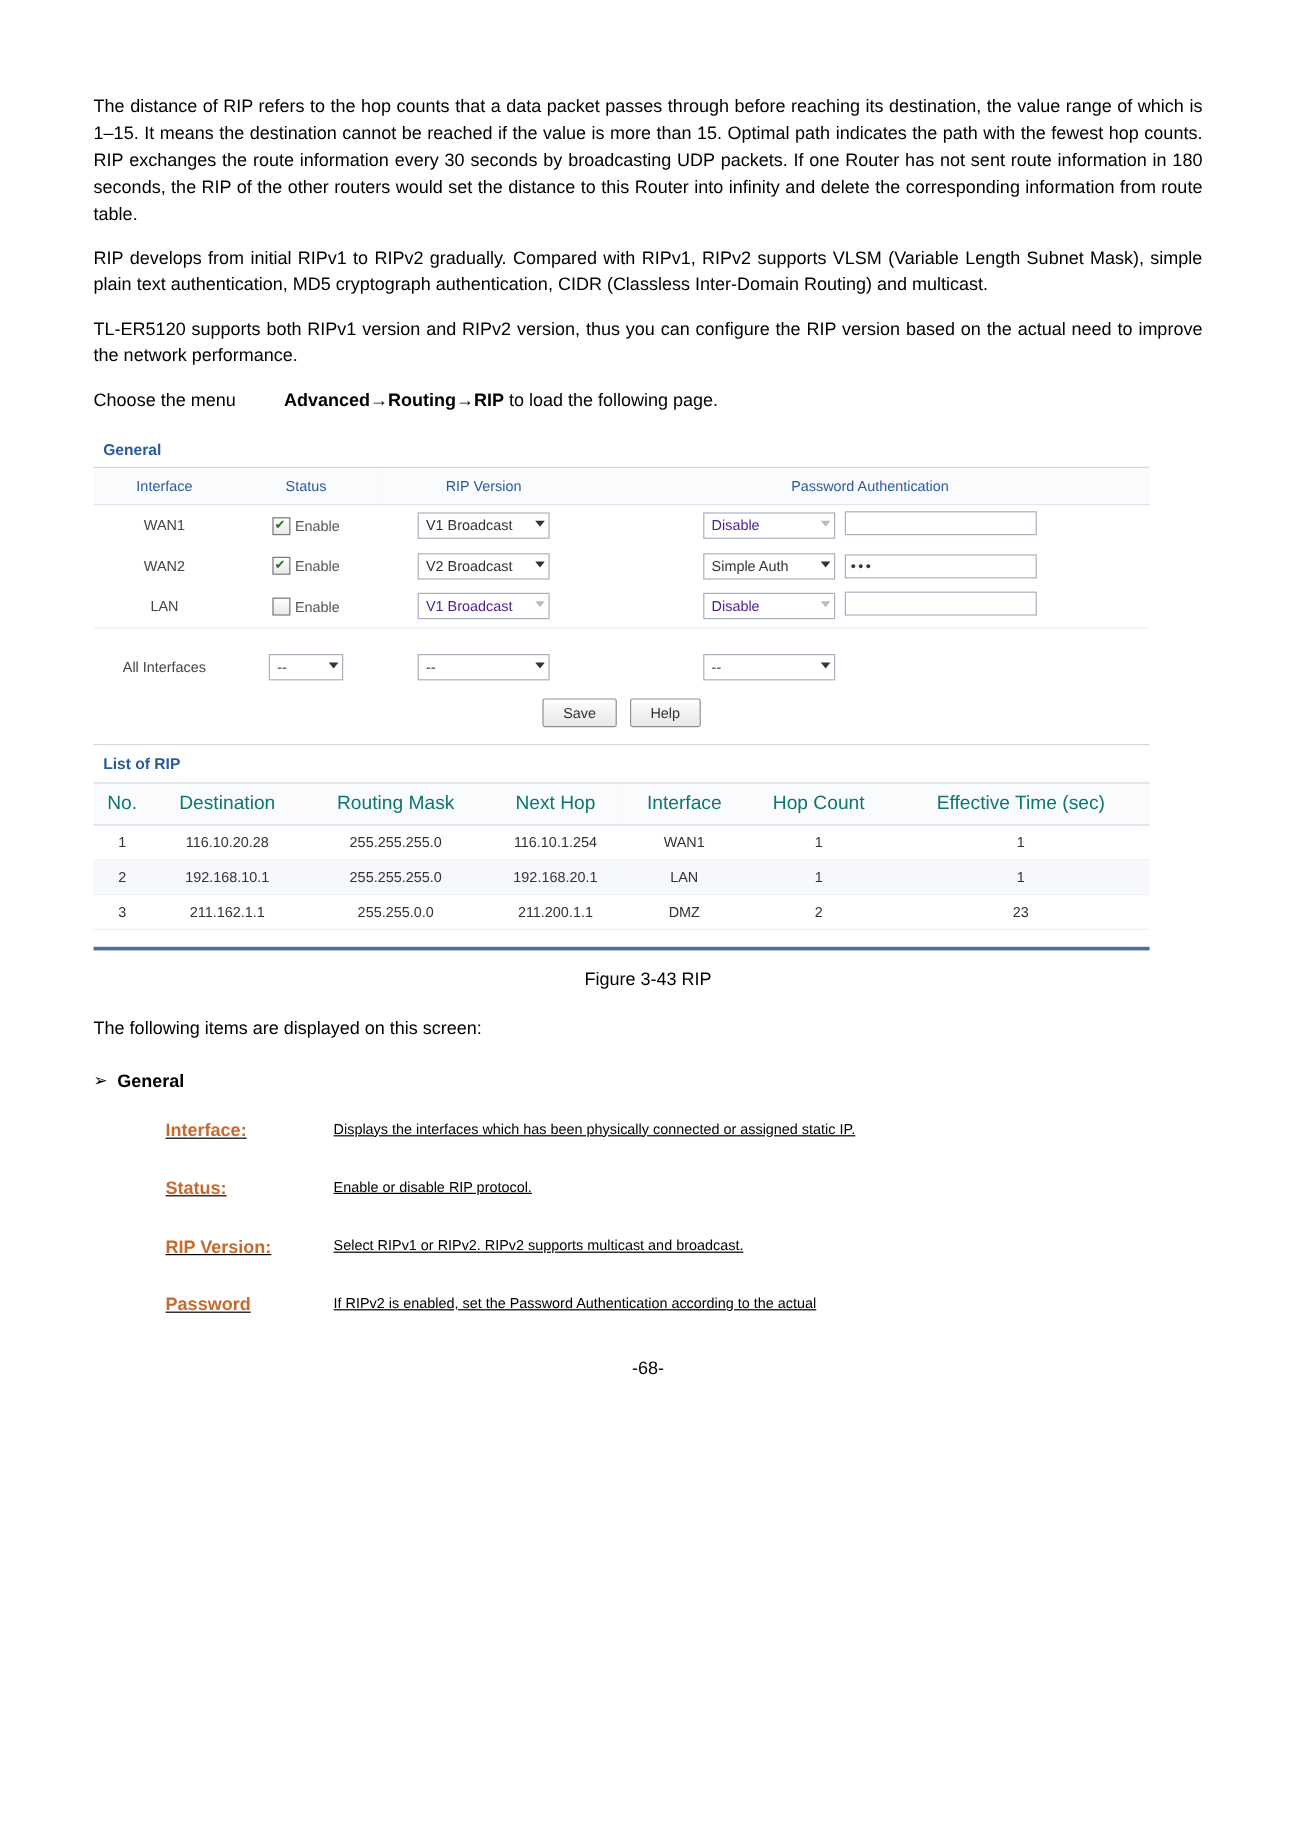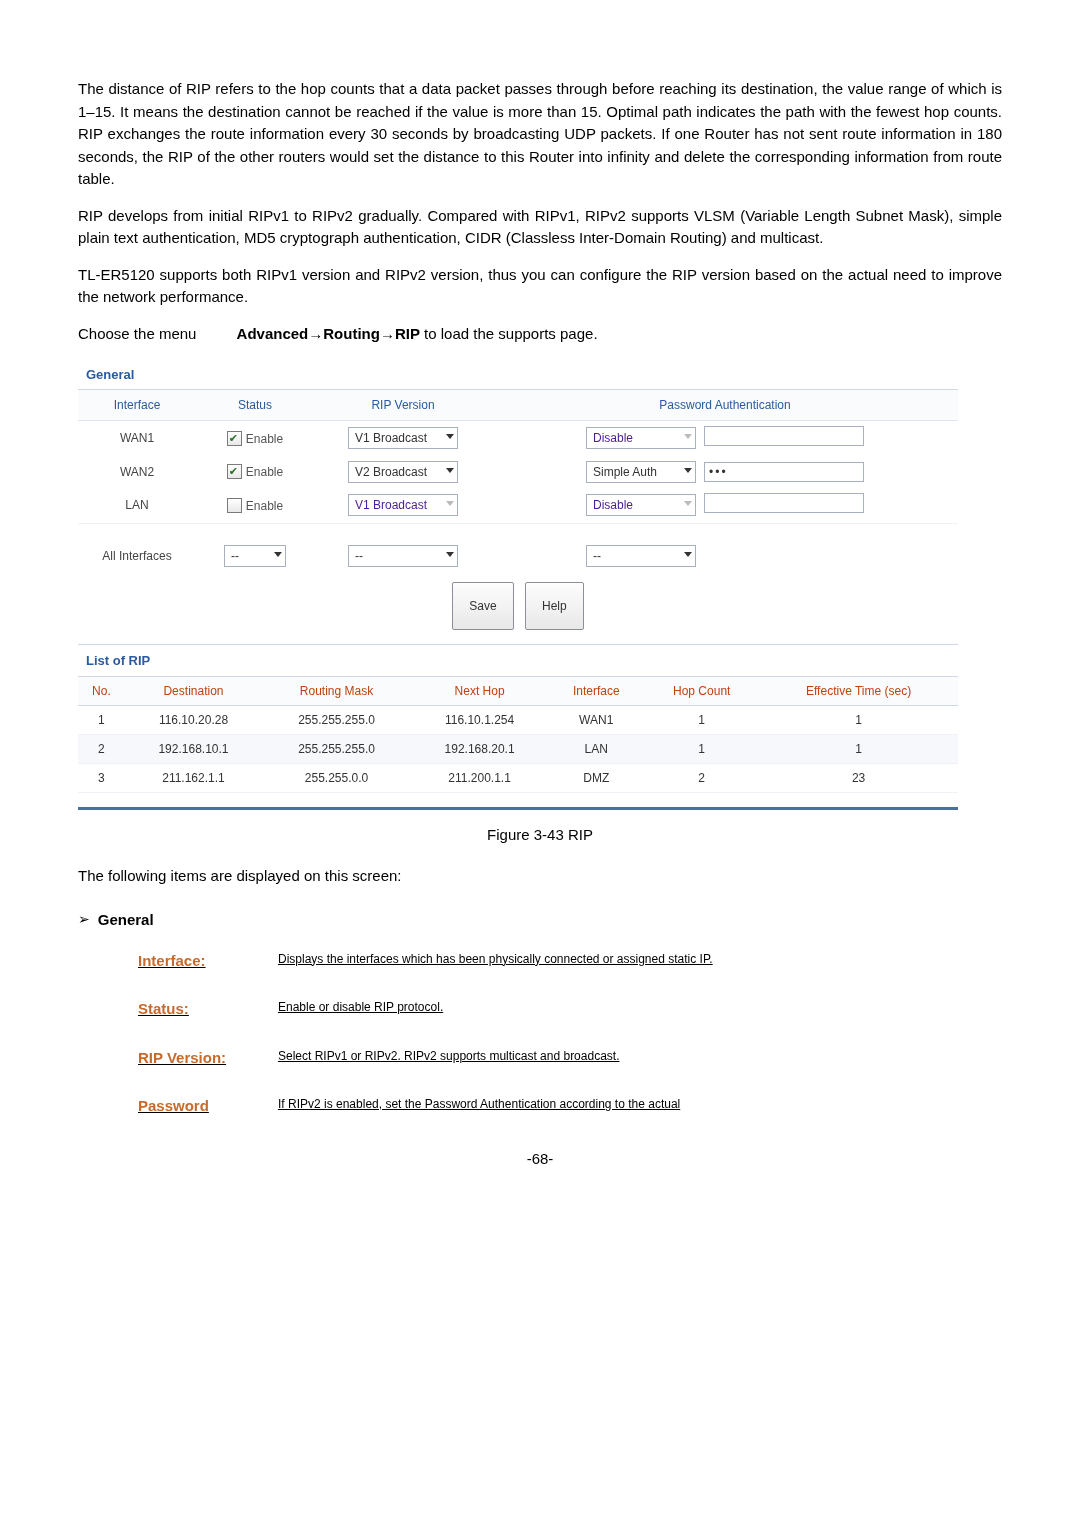--- a/index.html
+++ b/index.html
@@ -100,33 +100,33 @@
     padding:0 4px;
     font-size:12px;
     letter-spacing:2px;
     color:#333;
   }
   .btn-row{ text-align:center; padding:10px 0 14px 0; border-bottom:1px solid #d0d7e5;}
   .btn{
     display:inline-block;
     border:1px solid #8a8f99;
     background:linear-gradient(#fdfdfd,#e8e8e8);
-    padding:14px 16px;
+    padding:2px 16px;
     font-size:12px;
     margin:0 4px;
     border-radius:2px;
     color:#333;
   }
 
   .list-table{ width:100%; border-collapse:collapse; margin-top:2px;}
   .list-table th{
-    color:#c2410c; font-weight:normal;
+    color:#0f766e; font-weight:normal;
     border-top:1px solid #d0d7e5;
     border-bottom:1px solid #d0d7e5;
-    padding:5px 4px; font-size:12px; text-align:center;
+    padding:5px 4px; font-size:16px; text-align:center;
     background:#fafbfd;
   }
   .list-table td{
     padding:5px 4px; font-size:12px; text-align:center; color:#333;
     border-bottom:1px solid #eef1f6;
   }
   .list-table tr.alt td{ background:#f6f8fb; }
 
   .figure-caption{ text-align:center; margin:14px 0 18px 0; font-size:15px; }
 
@@ -141,21 +141,21 @@
 
   .page-num{ text-align:center; margin-top:30px; font-size:15px;}
 </style>
 </head>
 <body>
 
 <p class="para">The distance of RIP refers to the hop counts that a data packet passes through before reaching its destination, the value range of which is 1–15. It means the destination cannot be reached if the value is more than 15. Optimal path indicates the path with the fewest hop counts. RIP exchanges the route information every 30 seconds by broadcasting UDP packets. If one Router has not sent route information in 180 seconds, the RIP of the other routers would set the distance to this Router into infinity and delete the corresponding information from route table.</p>
 <p class="para">RIP develops from initial RIPv1 to RIPv2 gradually. Compared with RIPv1, RIPv2 supports VLSM (Variable Length Subnet Mask), simple plain text authentication, MD5 cryptograph authentication, CIDR (Classless Inter-Domain Routing) and multicast.</p>
 <p class="para">TL-ER5120 supports both RIPv1 version and RIPv2 version, thus you can configure the RIP version based on the actual need to improve the network performance.</p>
 <p class="para">
-  <span>Choose the menu </span><span class="menu-path">Advanced→Routing→RIP</span><span> to load the supports page.</span>
+  <span>Choose the menu </span><span class="menu-path">Advanced→Routing→RIP</span><span> to load the following page.</span>
 </p>
 
 <div class="ui-panel">
 
   <div class="section-title">General</div>
 
   <table class="general-table">
     <tbody>
         <tr>
       <th style="width:110px">Interface</th>

